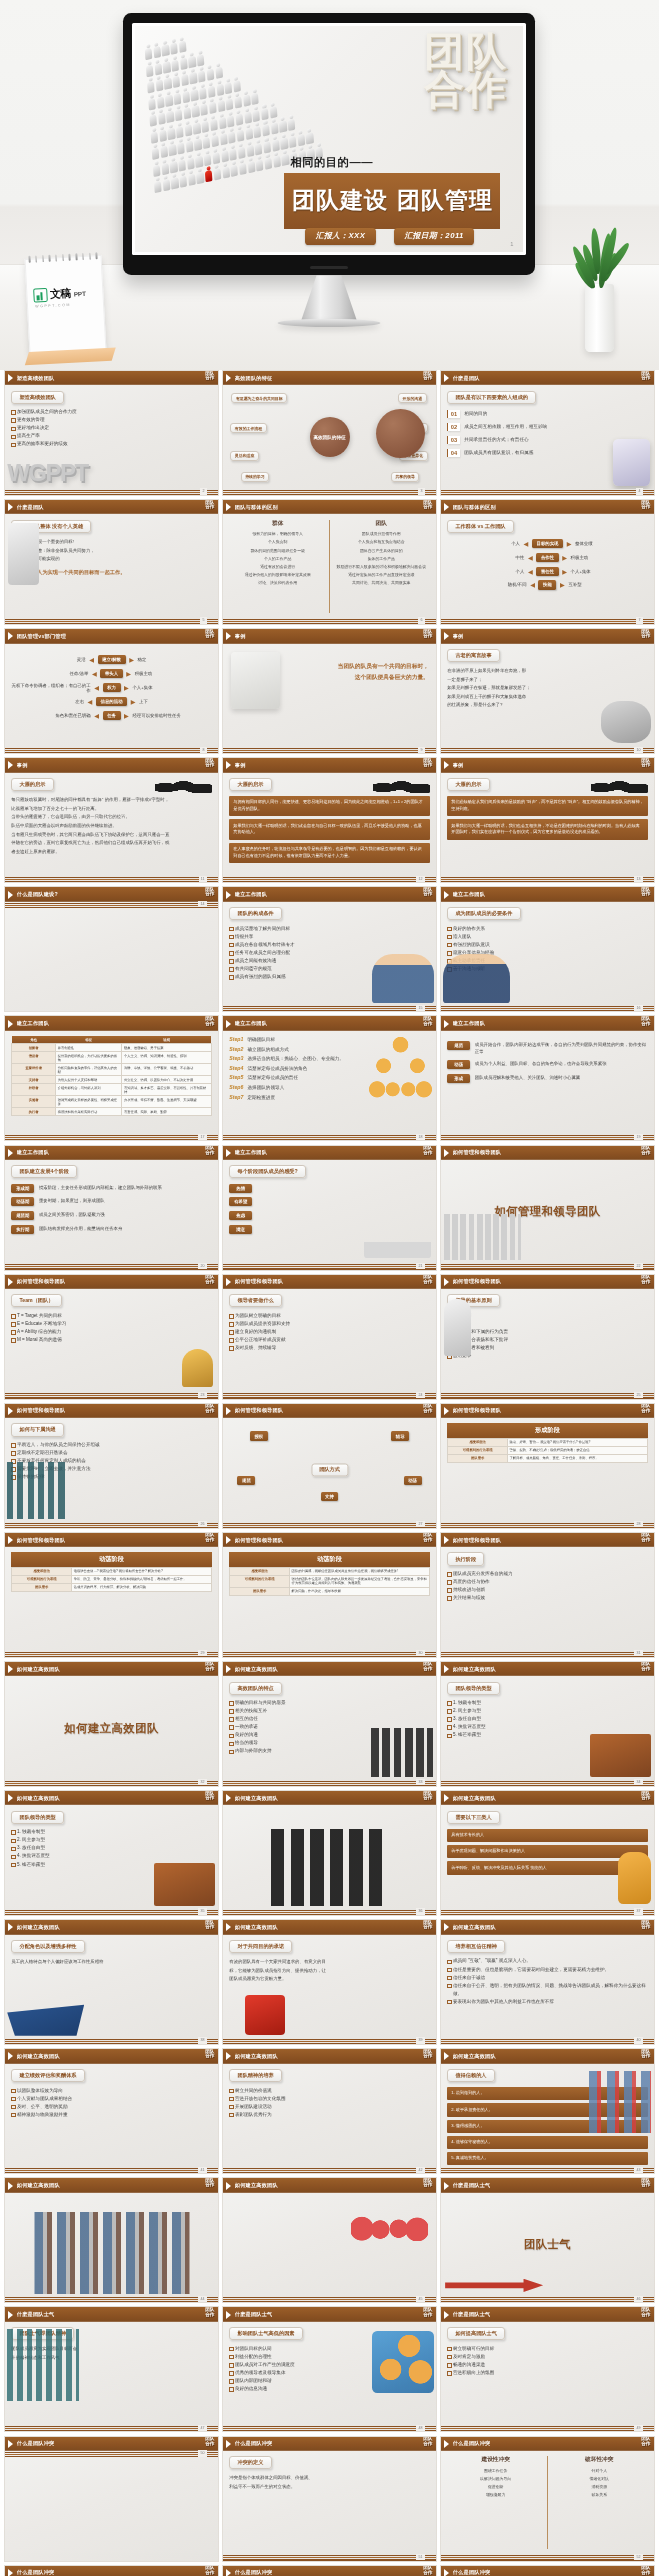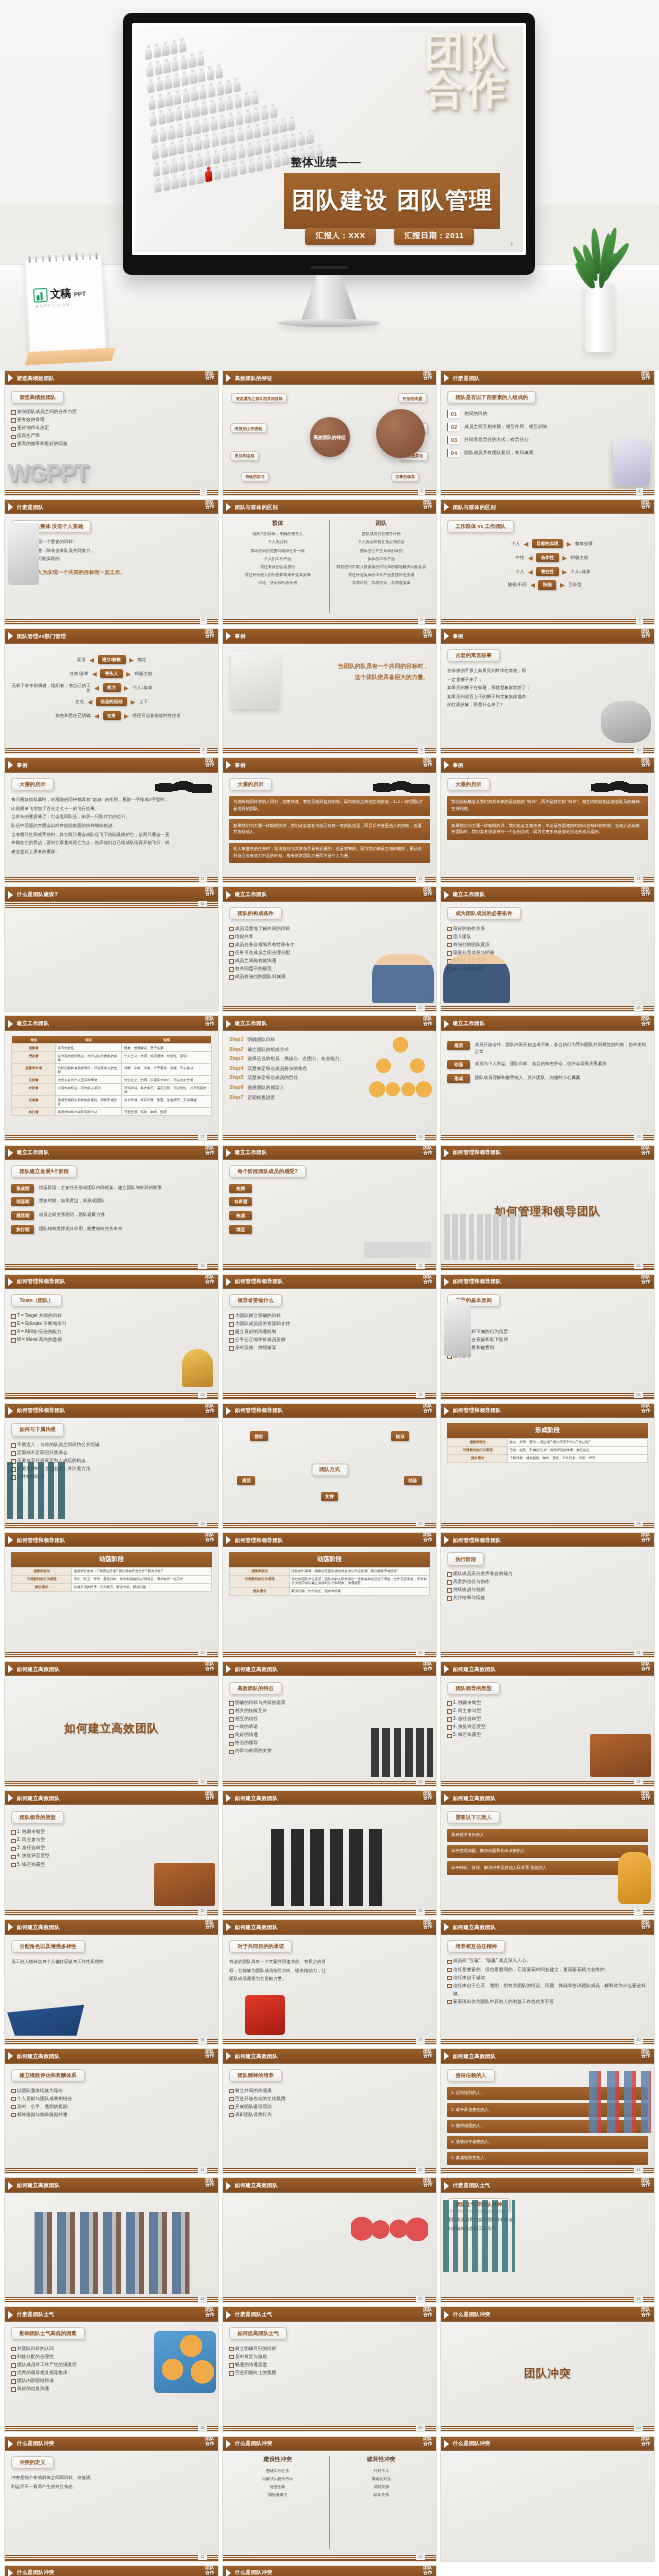--- a/index.html
+++ b/index.html
@@ -74,21 +74,21 @@
   .title-band{
     position:absolute;left:149px;top:147px;width:216px;height:56px;
     background:linear-gradient(180deg,#a5672f,#8a5225);
     display:flex;align-items:center;justify-content:center;
   }
   .title-band b{
     color:#fff;font-size:23px;letter-spacing:1px;font-weight:700;
     text-shadow:0.5px 1px 1px rgba(0,0,0,.35);
     font-family:"DejaVu Sans","Liberation Sans",sans-serif;
   }
-  .meta-row{position:absolute;left:170px;top:202px;display:flex;gap:18.5px;}
+  .meta-row{position:absolute;left:170px;top:202px;display:flex;gap:18.5px;font-style:italic;}
   .meta-pill{
     background:linear-gradient(180deg,#a86b31,#8b5324);border-radius:3.6px;
     padding:3.6px 10.3px;color:#fff;font-size:7.7px;font-weight:700;letter-spacing:0.5px;
     box-shadow:0 1px 2.1px rgba(0,0,0,.2);
   }
   .pg-no{position:absolute;right:9.3px;bottom:5.2px;font-size:5.7px;color:#999;}
   .stand{
     position:absolute;left:50%;transform:translateX(-50%);top:262px;
     width:57px;height:47px;
     background:linear-gradient(90deg,#b9b9b9,#f2f2f2 35%,#d6d6d6 70%,#a9a9a9);
@@ -722,21 +722,21 @@
                     <b></b>
                   </div>
                 </div>
               </div>
 
             <div class="wordmark">
               <span class="l1">团队</span>
               <span class="l2">合作</span>
             </div>
 
-            <div class="sub-line">整体业绩——</div>
+            <div class="sub-line">相同的目的——</div>
 
             <div class="title-band">
               <b>团队建设 团队管理</b>
             </div>
 
             <div class="meta-row">
               <div class="meta-pill">汇报人：XXX</div>
               <div class="meta-pill">汇报日期：2011</div>
             </div>
 
@@ -1977,20 +1977,39 @@
       <div class="slide">
     <div class="s-head">
       <span class="tri"></span>
       <span class="ttl">什麽是团队士气</span>
       <span class="brand">
         <em>团队</em>
         <em>合作</em>
       </span>
     </div>
     <div class="s-body" style="">
+          <div class="center">
+        <div class="bigword">团队士气</div>
+          </div>
+          <div style="position:absolute;pointer-events:none;left:4.1px;bottom:4.1px;width:98px;height:13.4px;background:#c0392b;clip-path:polygon(0 28%,80% 28%,80% 0,100% 50%,80% 100%,80% 72%,0 72%);"></div>
+        </div>
+    <div class="s-foot">
+      <span class="num">46</span>
+    </div>
+      </div>
+      <div class="slide">
+    <div class="s-head">
+      <span class="tri"></span>
+      <span class="ttl">什麽是团队士气</span>
+      <span class="brand">
+        <em>团队</em>
+        <em>合作</em>
+      </span>
+    </div>
+    <div class="s-body" style="">
       <div class="cap">团队士气即团队精神</div>
       <div class="para" style="margin-top:5.2px">
         <div>团队成员愿意为实现团队目标而奋</div>
             <div>斗的精神状态和工作风气</div>
       </div>
       <div style="position:absolute;pointer-events:none;left:2.1px;top:7.2px;width:72px;height:72px;background:
       repeating-linear-gradient(90deg,#2b6a70 0 5.7px,transparent 5.7px 9.8px);opacity:.8;"></div></div>
     <div class="s-foot">
       <span class="num">47</span>
     </div>
@@ -2045,25 +2064,20 @@
       </div>
       <div class="slide">
     <div class="s-head">
       <span class="tri"></span>
       <span class="ttl">什么是团队冲突</span>
       <span class="brand">
         <em>团队</em>
         <em>合作</em>
       </span>
     </div>
-    <div class="s-body" style="">
-          <div class="center">
-        <div class="bigword">团队冲突</div>
-          </div>
-        </div>
     <div class="s-foot">
       <span class="num">50</span>
     </div>
       </div>
       <div class="slide">
     <div class="s-head">
       <span class="tri"></span>
       <span class="ttl">什么是团队冲突</span>
       <span class="brand">
         <em>团队</em>

